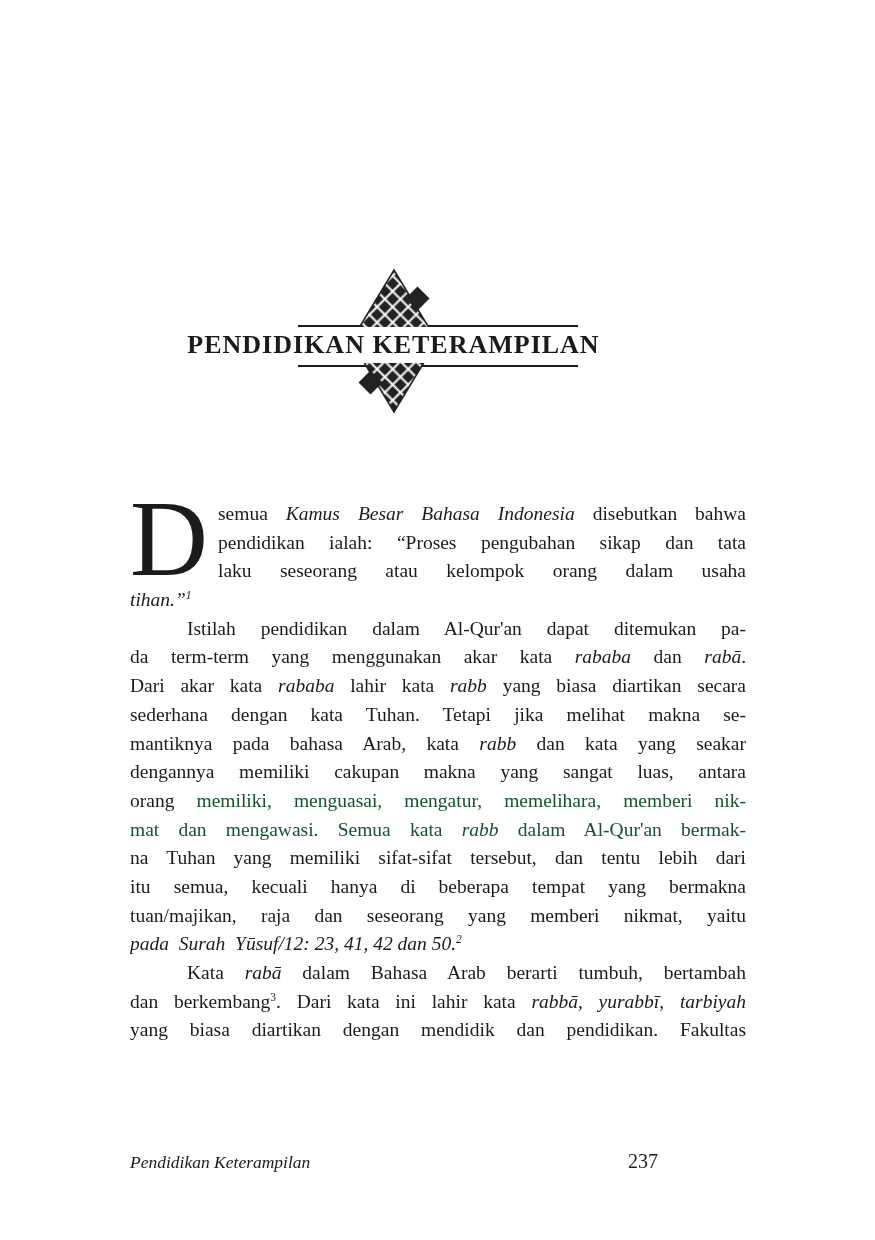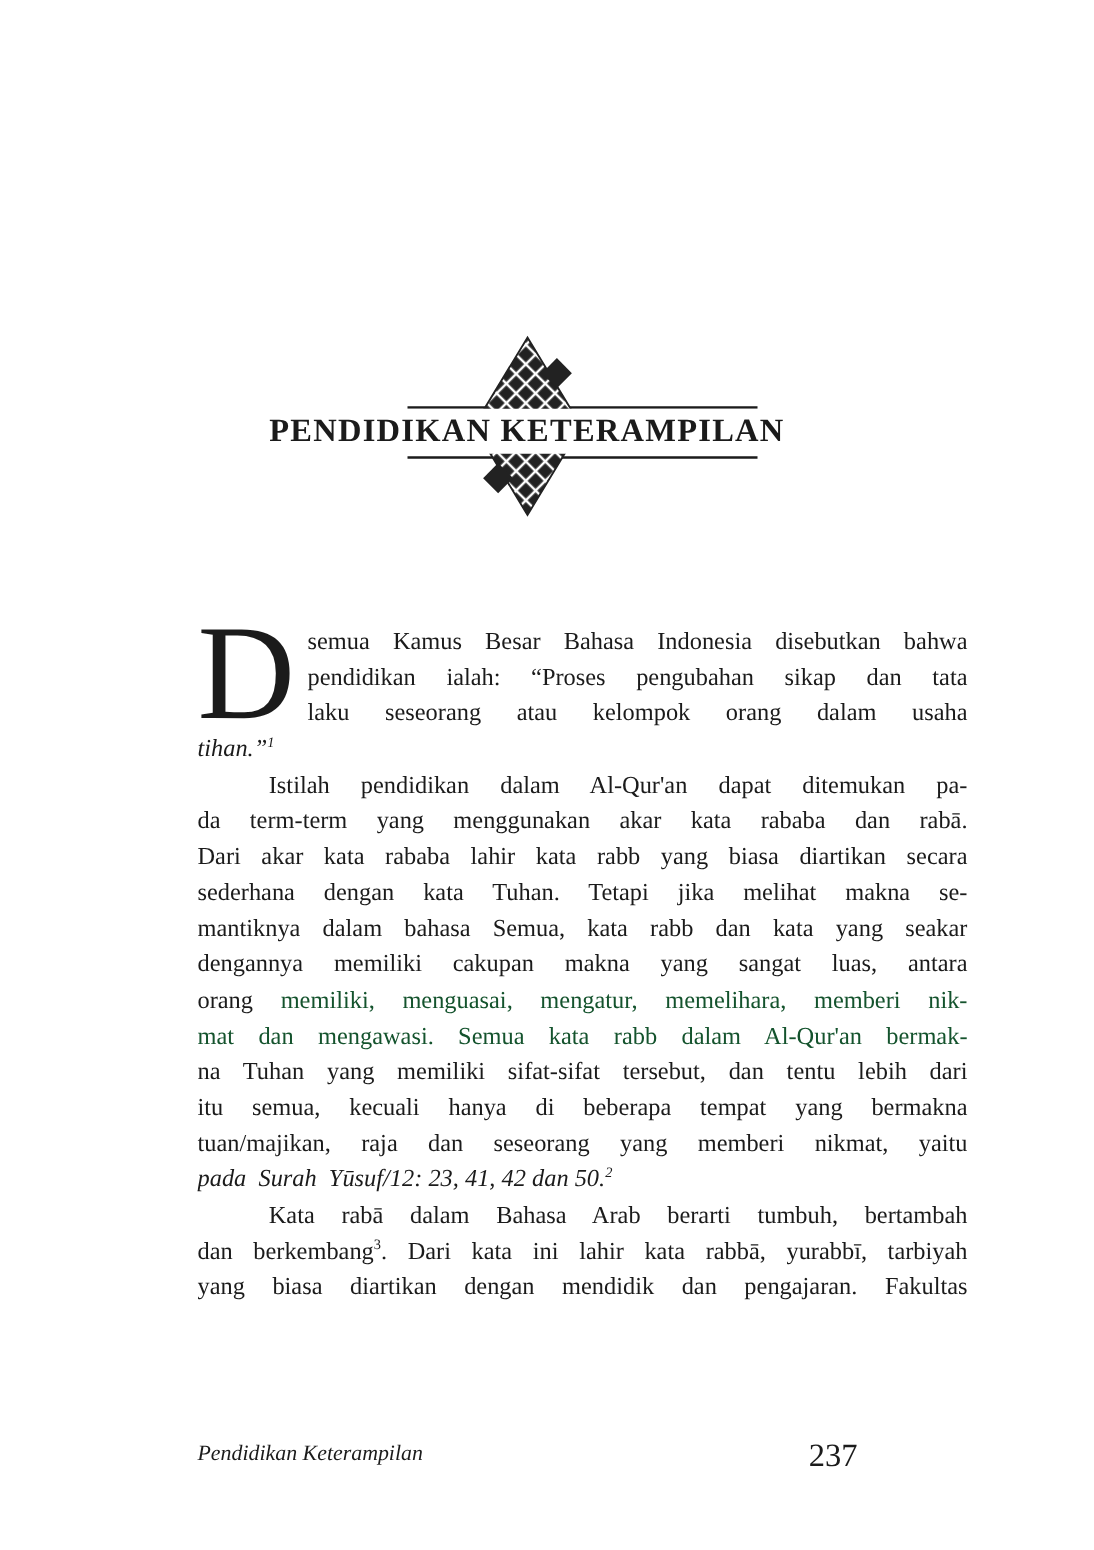--- a/index.html
+++ b/index.html
@@ -1,43 +1,43 @@
 <!DOCTYPE html>
 <html><head>
 <meta charset="utf-8">
 <style>
   html,body{margin:0;padding:0;background:#ffffff;}
   .page{position:relative;width:787px;height:1240px;background:#ffffff;
-        font-family:"Liberation Serif","DejaVu Serif",serif;color:#1b1b1b;overflow:hidden;margin-left:28px;}
+        font-family:"Liberation Serif","DejaVu Serif",serif;color:#1b1b1b;overflow:hidden;}
 
   
   .ornament-block{position:absolute;top:264px;left:0;width:100%;height:170px;}
   .rule{position:absolute;height:2px;background:#1b1b1b;}
   .rule-top{top:61px;left:298px;width:280px;}
   .rule-bottom{top:101px;left:298px;width:280px;}
   .orn{position:absolute;left:50%;top:4px;transform:translateX(-50%);line-height:0;}
   .title{position:absolute;left:50%;top:63px;transform:translateX(-50%);
          background:#ffffff;padding:0 16px;margin:0;font-size:26px;font-weight:700;
          letter-spacing:1px;white-space:nowrap;height:36px;line-height:36px;}
 
   
   .bodytext{position:absolute;top:500px;left:130px;width:616px;font-size:19.5px;}
   .para{position:relative;}
   .line{height:28.7px;line-height:28.7px;text-align:justify;text-align-last:justify;overflow:hidden;}
   .line.last{text-align:left;text-align-last:auto;font-style:italic;}
   .line.dc{padding-left:88px;}
   .line.indent{padding-left:57px;}
   .dropcap{position:absolute;left:0;top:-15px;font-size:108px;line-height:1;font-weight:400;}
-  .it{}
+  .it{font-style:italic;}
   .fade{color:#14532d;}
   .sup{font-size:11.5px;vertical-align:super;line-height:0;}
 
   
   .footer-left{position:absolute;left:130px;top:1152px;font-style:italic;font-size:17.5px;}
-  .footer-right{position:absolute;right:129px;top:1150px;font-size:26px;}
+  .footer-right{position:absolute;right:129px;top:1150px;font-size:20px;}
 </style>
 </head>
 <body>
 
 <div class="page">
 
   <div class="ornament-block">
     <div class="rule rule-top"></div>
     <div class="rule rule-bottom"></div>
     <span class="orn">
@@ -64,34 +64,34 @@
       <div class="line dc"><span>pendidikan ialah: “Proses pengubahan sikap dan tata</span></div>
       <div class="line dc"><span>laku seseorang atau kelompok orang dalam usaha</span></div>
       <div class="line last"><span>tihan.”</span><span class="sup">1</span></div>
     </div>
 
     <div class="para">
       <div class="line indent"><span>Istilah pendidikan dalam Al-Qur'an dapat ditemukan pa-</span></div>
       <div class="line"><span>da term-term yang menggunakan akar kata </span><span class="it">rababa</span><span> dan </span><span class="it">rabā</span><span>.</span></div>
       <div class="line"><span>Dari akar kata </span><span class="it">rababa</span><span> lahir kata </span><span class="it">rabb</span><span> yang biasa diartikan secara</span></div>
       <div class="line"><span>sederhana dengan kata Tuhan. Tetapi jika melihat makna se-</span></div>
-      <div class="line"><span>mantiknya dalam bahasa Semua, kata </span><span class="it">rabb</span><span> dan kata yang seakar</span></div>
+      <div class="line"><span>mantiknya pada bahasa Arab, kata </span><span class="it">rabb</span><span> dan kata yang seakar</span></div>
       <div class="line"><span>dengannya memiliki cakupan makna yang sangat luas, antara</span></div>
       <div class="line"><span>orang </span><span class="fade">memiliki, menguasai, mengatur, memelihara, memberi nik-</span></div>
       <div class="line"><span class="fade">mat dan mengawasi. Semua kata </span><span class="fade it">rabb</span><span class="fade"> dalam Al-Qur'an bermak-</span></div>
       <div class="line"><span>na Tuhan yang memiliki sifat-sifat tersebut, dan tentu lebih dari</span></div>
       <div class="line"><span>itu semua, kecuali hanya di beberapa tempat yang bermakna</span></div>
       <div class="line"><span>tuan/majikan, raja dan seseorang yang memberi nikmat, yaitu</span></div>
       <div class="line last"><span>pada&nbsp; Surah&nbsp; Yūsuf/12: 23, 41, 42 dan 50.</span><span class="sup">2</span></div>
     </div>
 
     <div class="para">
       <div class="line indent"><span>Kata </span><span class="it">rabā</span><span> dalam Bahasa Arab berarti tumbuh, bertambah</span></div>
       <div class="line"><span>dan berkembang</span><span class="sup">3</span><span>. Dari kata ini lahir kata </span><span class="it">rabbā, yurabbī, tarbiyah</span></div>
-      <div class="line"><span>yang biasa diartikan dengan mendidik dan pengajaran. Fakultas</span></div>
+      <div class="line"><span>yang biasa diartikan dengan mendidik dan pendidikan. Fakultas</span></div>
     </div>
 
   </div>
 
   <div class="footer-left">Pendidikan Keterampilan</div>
   <div class="footer-right">237</div>
 
 </div>
 
 </body></html>

